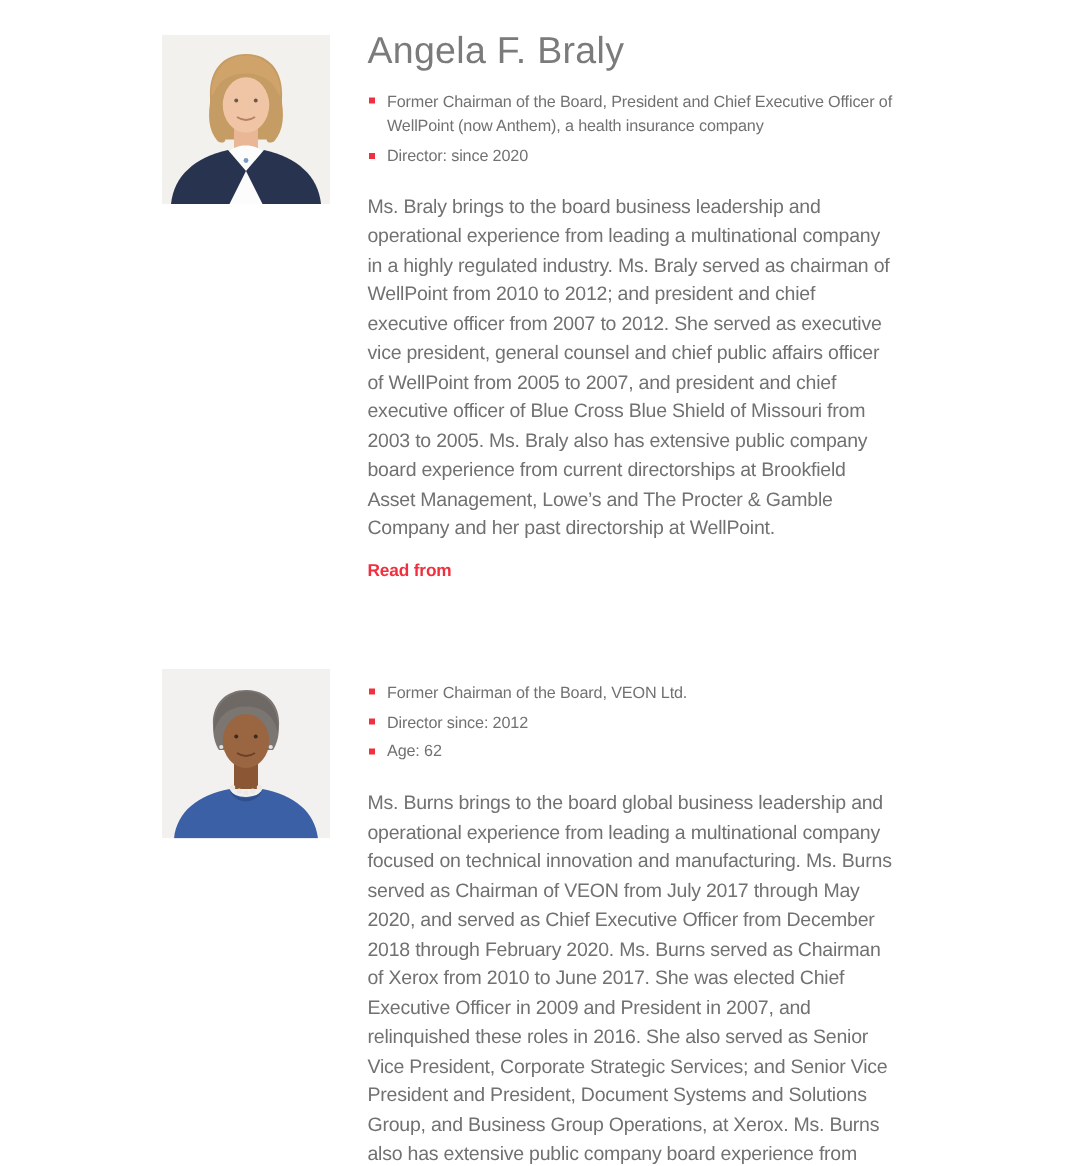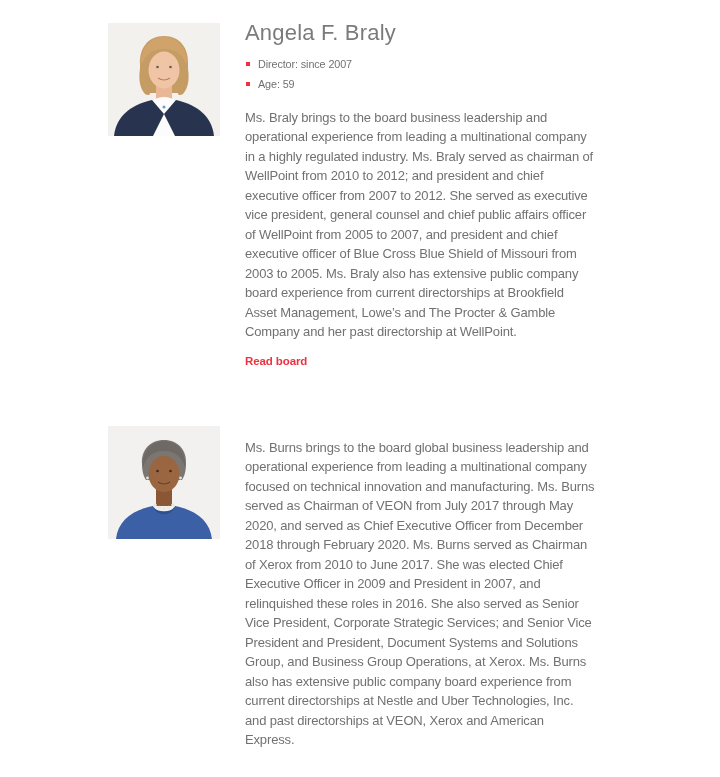--- a/index.html
+++ b/index.html
@@ -32,21 +32,21 @@
     margin-right:25px;
     margin-top:3px;
     overflow:hidden;
   }
   .photo svg{display:block;}
   .content{
     width:350px;
   }
   .name{
     margin:0;
-    font-size:22px;
+    font-size:25px;
     font-weight:300;
     line-height:1.15;
     letter-spacing:0.2px;
     color:var(--heading-gray,#7b7b7b);
   }
   .facts{
     list-style:none;
     margin:11px 0 0;
     padding:0;
   }
@@ -107,29 +107,29 @@
         <path d="M6 113 C8 94 22 82 44 77 L56 91 L45 113 Z" fill="#28344f"></path>
         <path d="M106 113 C104 94 90 82 68 77 L56 91 L67 113 Z" fill="#28344f"></path>
         <circle cx="56" cy="84" r="1.6" fill="#7a9ac2"></circle>
       </svg>
     </div>
     <div class="content">
       <h2 class="name">Angela F. Braly</h2>
       <ul class="facts">
         <li>
           <span class="bullet-sq"></span>
-          <span>Director: since 2007</span>
+          <span>Former Chairman of the Board, President and Chief Executive Officer of WellPoint (now Anthem), a health insurance company</span>
         </li>
         <li>
           <span class="bullet-sq"></span>
-          <span>Age: 59</span>
+          <span>Director: since 2020</span>
         </li>
       </ul>
       <p class="bio">Ms. Braly brings to the board business leadership and operational experience from leading a multinational company in a highly regulated industry. Ms. Braly served as chairman of WellPoint from 2010 to 2012; and president and chief executive officer from 2007 to 2012. She served as executive vice president, general counsel and chief public affairs officer of WellPoint from 2005 to 2007, and president and chief executive officer of Blue Cross Blue Shield of Missouri from 2003 to 2005. Ms. Braly also has extensive public company board experience from current directorships at Brookfield Asset Management, Lowe’s and The Procter &amp; Gamble Company and her past directorship at WellPoint.</p>
-      <a class="read-toggle" href="#">Read board</a>
+      <a class="read-toggle" href="#">Read from</a>
     </div>
   </section>
 
   <section class="profile">
     <div class="photo">
       <svg viewBox="0 0 112 113" width="112" height="113" aria-hidden="true">
         <rect width="112" height="113" fill="#f2f1ef"></rect>
         <path d="M56 14 C42 14 33 24 34 38 C34 46 36 51 38 54 L74 54 C76 51 78 46 78 38 C79 24 70 14 56 14 Z" fill="#7c7672"></path>
         <path d="M48 60 H64 V80 H48 Z" fill="#8a5634"></path>
         <ellipse cx="56" cy="48" rx="15.5" ry="18" fill="#9a6642"></ellipse>
@@ -142,18 +142,32 @@
         <path d="M8 113 C10 95 24 84 45 80 C47 87 65 87 67 80 C88 84 102 95 104 113 Z" fill="#3c60a6"></path>
         <path d="M45 80 C49 88 63 88 67 80 C64 91 48 91 45 80 Z" fill="#2f4f8d"></path>
         <circle cx="47" cy="79" r="1.8" fill="#ece9e4"></circle>
         <circle cx="51.5" cy="81.5" r="1.8" fill="#ece9e4"></circle>
         <circle cx="56" cy="82.5" r="1.8" fill="#ece9e4"></circle>
         <circle cx="60.5" cy="81.5" r="1.8" fill="#ece9e4"></circle>
         <circle cx="65" cy="79" r="1.8" fill="#ece9e4"></circle>
       </svg>
     </div>
     <div class="content">
+      <ul class="facts">
+        <li>
+          <span class="bullet-sq"></span>
+          <span>Former Chairman of the Board, VEON Ltd.</span>
+        </li>
+        <li>
+          <span class="bullet-sq"></span>
+          <span>Director since: 2012</span>
+        </li>
+        <li>
+          <span class="bullet-sq"></span>
+          <span>Age: 62</span>
+        </li>
+      </ul>
       <p class="bio">Ms. Burns brings to the board global business leadership and operational experience from leading a multinational company focused on technical innovation and manufacturing. Ms. Burns served as Chairman of VEON from July 2017 through May 2020, and served as Chief Executive Officer from December 2018 through February 2020. Ms. Burns served as Chairman of Xerox from 2010 to June 2017. She was elected Chief Executive Officer in 2009 and President in 2007, and relinquished these roles in 2016. She also served as Senior Vice President, Corporate Strategic Services; and Senior Vice President and President, Document Systems and Solutions Group, and Business Group Operations, at Xerox. Ms. Burns also has extensive public company board experience from current directorships at Nestle and Uber Technologies, Inc. and past directorships at VEON, Xerox and American Express.</p>
 
     </div>
   </section>
 
 </main>
 
 </body></html>

